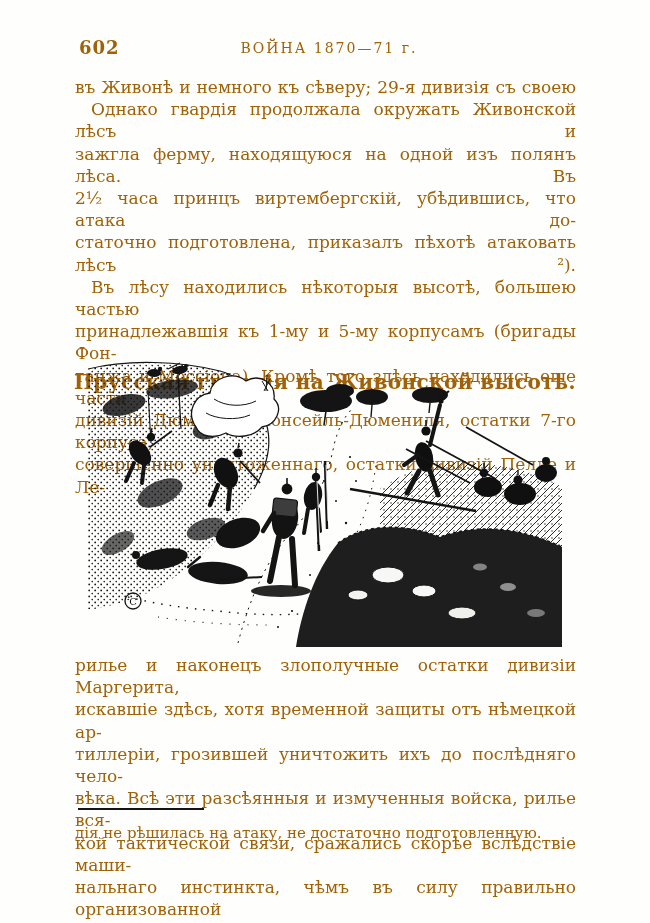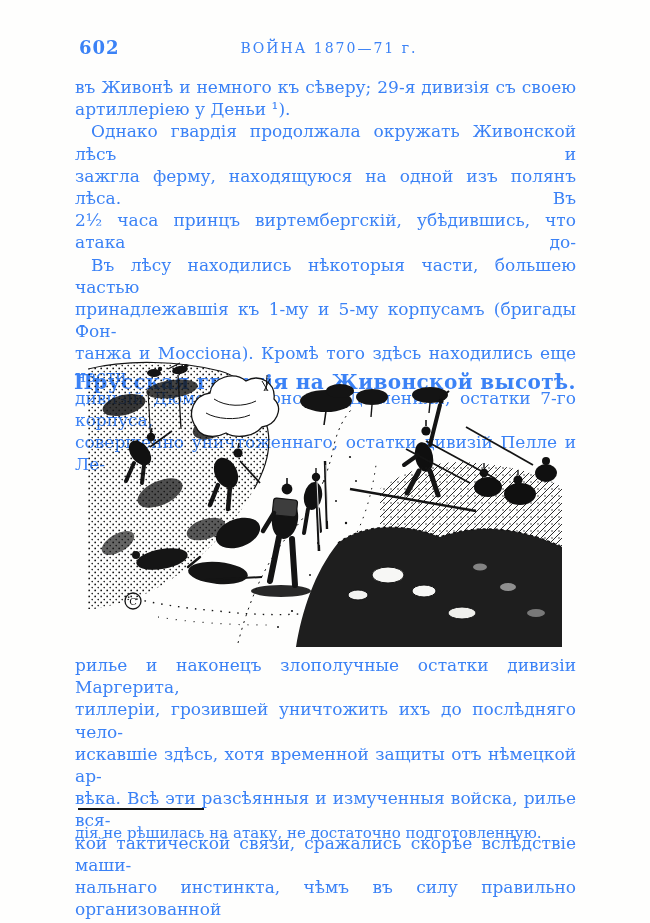--- a/index.html
+++ b/index.html
@@ -1,18 +1,18 @@
 <!DOCTYPE html>
 <html><head>
 <meta charset="utf-8">
 <style>
   html,body { margin:0; padding:0; background:#ffffff; }
   .page {
     position:relative; width:650px; height:923px;
-    background:#fefefd; color:#3b82f6;
+    background:#fefefd; color:#a16207;
     font-family:"DejaVu Serif", serif;
     overflow:hidden;
   }
   .pageno {
     position:absolute; left:79px; top:37px;
     font-size:18px; font-weight:bold; letter-spacing:1px;
   }
   .running {
     position:absolute; left:8px; right:0; top:40px;
     text-align:center; font-size:14px; letter-spacing:2px;
@@ -45,25 +45,25 @@
 </head>
 <body>
 
 <div class="page">
 
   <div class="pageno">602</div>
   <div class="running">ВОЙНА 1870—71 г.</div>
 
   <div class="tblock upper">
     <div class="ln">въ Живонѣ и немного къ сѣверу; 29-я дивизія съ своею</div>
-    <div class="ln short">артиллеріею у Деньи ¹).</div>
     <div class="ln ind">Однако гвардія продолжала окружать Живонской лѣсъ и</div>
     <div class="ln">зажгла ферму, находящуюся на одной изъ полянъ лѣса. Въ</div>
     <div class="ln">2½ часа принцъ виртембергскій, убѣдившись, что атака до-</div>
-    <div class="ln ind">Въ лѣсу находились нѣкоторыя части, большею частью</div>
+    <div class="ln">статочно подготовлена, приказалъ пѣхотѣ атаковать лѣсъ ²).</div>
+    <div class="ln ind">Въ лѣсу находились нѣкоторыя высотѣ, большею частью</div>
     <div class="ln">принадлежавшія къ 1-му и 5-му корпусамъ (бригады Фон-</div>
     <div class="ln">танжа и Моссіона). Кромѣ того здѣсь находились еще части</div>
     <div class="ln">дивизій Дюмона и Консейль-Дюмениля, остатки 7-го корпуса,</div>
     <div class="ln">совершенно уничтоженнаго, остатки дивизій Пелле и Ле-</div>
   </div>
 
   <div class="caption">Прусская гвардія на Живонской высотѣ.</div>
 
   <svg class="art" width="474" height="286" viewBox="0 0 474 286">
     <defs>
@@ -223,22 +223,22 @@
     </g>
 
     <g>
       <circle cx="45" cy="240" r="8" fill="none" class="ink" stroke-width="1.3"></circle>
       <text x="45" y="244" text-anchor="middle" font-size="10" font-family="DejaVu Serif, serif" fill="#141414">С</text>
     </g>
   </svg>
 
   <div class="tblock lower">
     <div class="ln">рилье и наконецъ злополучные остатки дивизіи Маргерита,</div>
+    <div class="ln">искавшіе здѣсь, хотя временной защиты отъ нѣмецкой ар-</div>
     <div class="ln">тиллеріи, грозившей уничтожить ихъ до послѣдняго чело-</div>
-    <div class="ln">искавшіе здѣсь, хотя временной защиты отъ нѣмецкой ар-</div>
     <div class="ln">вѣка. Всѣ эти разсѣянныя и измученныя войска, рилье вся-</div>
     <div class="ln">кой тактической связи, сражались скорѣе вслѣдствіе маши-</div>
     <div class="ln">нальнаго инстинкта, чѣмъ въ силу правильно организованной</div>
   </div>
 
   <div class="fnrule"></div>
 
   <div class="fns">
     <div class="fn">дія не рѣшилась на атаку, не достаточно подготовленную.</div>
   </div>

